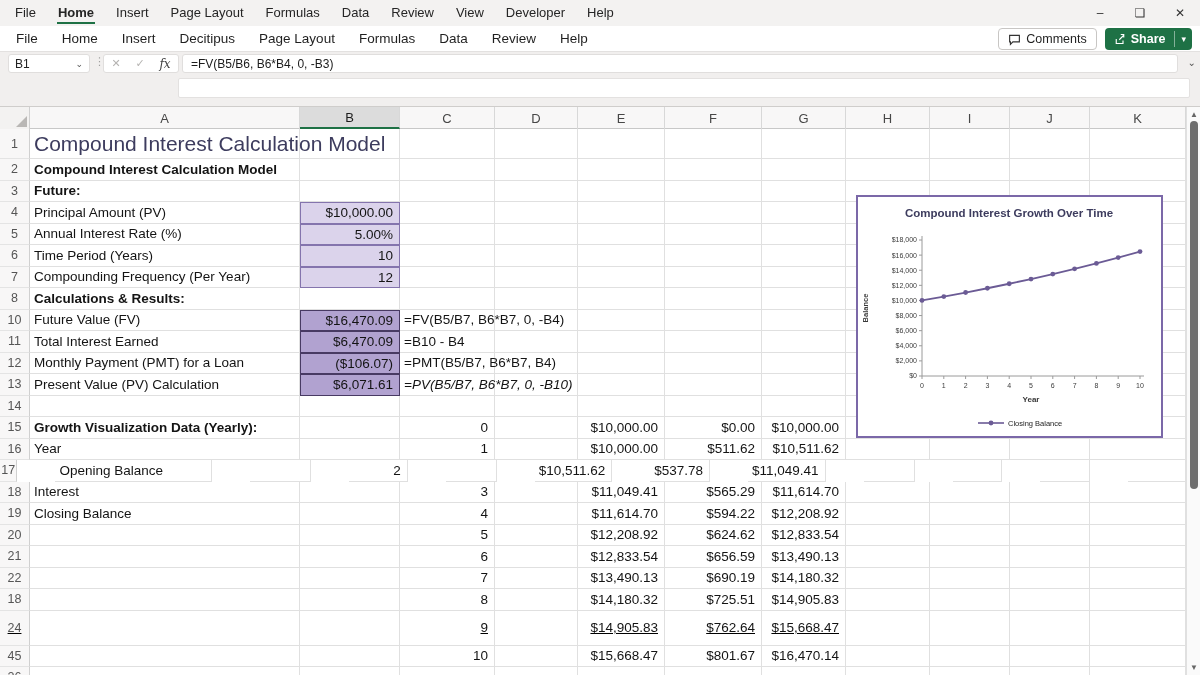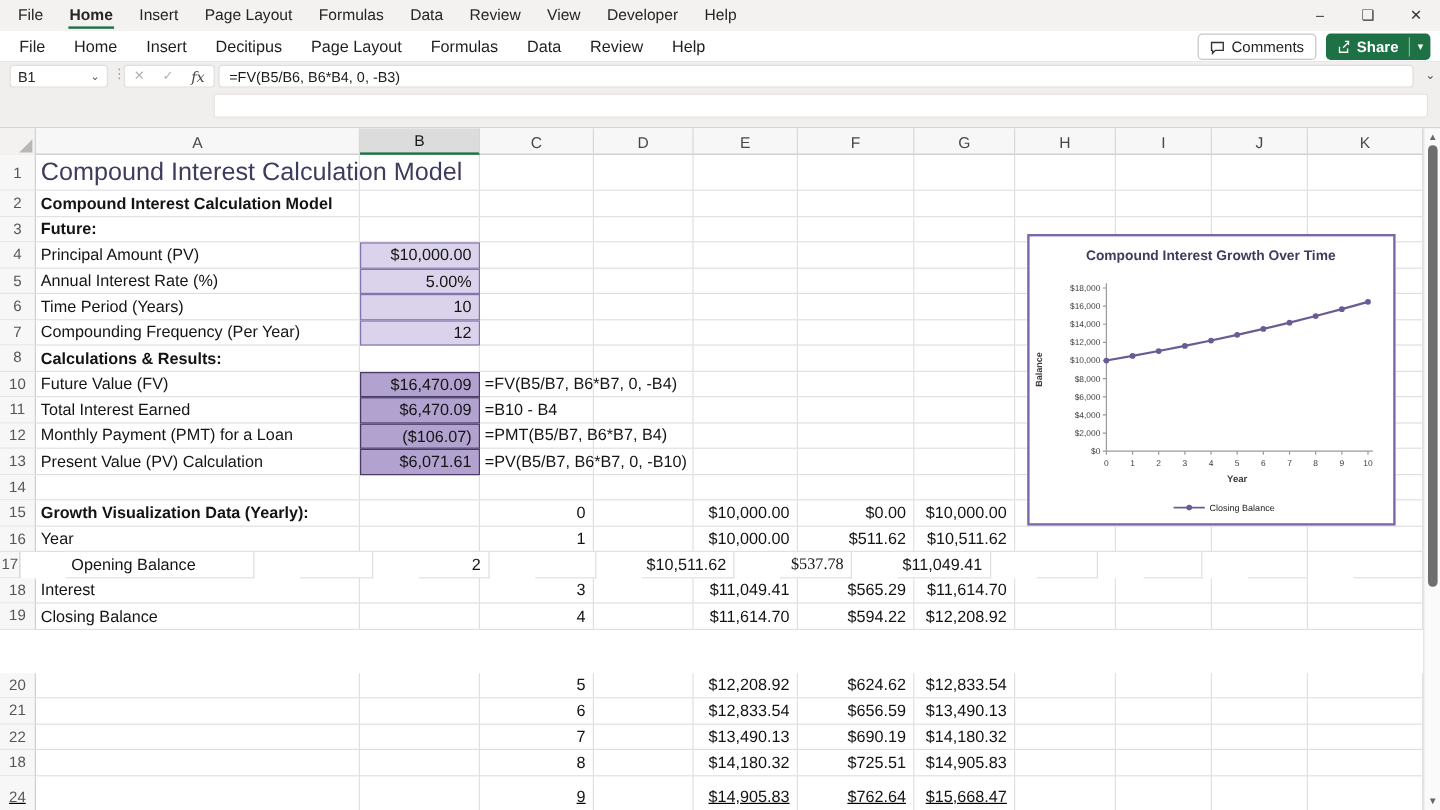--- a/index.html
+++ b/index.html
@@ -325,21 +325,21 @@
         <div class="cell" style="width: 84px;"></div>
         <div class="cell" style="width: 84px;"></div>
         <div class="cell" style="width: 80px;"></div>
         <div class="cell" style="width: 80px;"></div>
         <div class="cell" style="width: 96px;"></div>
       </div>
       <div class="g-row" style="height: 21.5px;">
         <div class="row-num">13</div>
         <div class="cell" style="width: 270px;">Present Value (PV) Calculation</div>
         <div class="cell result-cell num" style="width: 100px;">$6,071.61</div>
-        <div class="cell formula" style="width: 95px;">=PV(B5/B7, B6*B7, 0, -B10)</div>
+        <div class="cell formula" style="width: 95px; font-style: italic;">=PV(B5/B7, B6*B7, 0, -B10)</div>
         <div class="cell" style="width: 83px;"></div>
         <div class="cell" style="width: 87px;"></div>
         <div class="cell" style="width: 97px;"></div>
         <div class="cell" style="width: 84px;"></div>
         <div class="cell" style="width: 84px;"></div>
         <div class="cell" style="width: 80px;"></div>
         <div class="cell" style="width: 80px;"></div>
         <div class="cell" style="width: 96px;"></div>
       </div>
       <div class="g-row" style="height: 21.5px;">
@@ -384,21 +384,21 @@
         <div class="cell" style="width: 80px;"></div>
         <div class="cell" style="width: 96px;"></div>
       </div>
       <div class="g-row" style="height: 21.5px; gap: 38px;">
         <div class="row-num">17</div>
         <div class="cell" style="width: 270px;">Opening Balance</div>
         <div class="cell" style="width: 100px;"></div>
         <div class="cell num" style="width: 95px;">2</div>
         <div class="cell" style="width: 83px;"></div>
         <div class="cell num" style="width: 87px;">$10,511.62</div>
-        <div class="cell num" style="width: 97px; font-family: Liberation Serif, serif;">$537.78</div>
+        <div class="cell num" style="width: 97px;">$537.78</div>
         <div class="cell num" style="width: 84px;">$11,049.41</div>
         <div class="cell" style="width: 84px;"></div>
         <div class="cell" style="width: 80px;"></div>
         <div class="cell" style="width: 80px;"></div>
         <div class="cell" style="width: 96px;"></div>
       </div>
       <div class="g-row" style="height: 21.5px;">
         <div class="row-num">18</div>
         <div class="cell" style="width: 270px;">Interest</div>
         <div class="cell" style="width: 100px;"></div>
@@ -419,21 +419,21 @@
         <div class="cell num" style="width: 95px;">4</div>
         <div class="cell" style="width: 83px;"></div>
         <div class="cell num" style="width: 87px;">$11,614.70</div>
         <div class="cell num" style="width: 97px;">$594.22</div>
         <div class="cell num" style="width: 84px;">$12,208.92</div>
         <div class="cell" style="width: 84px;"></div>
         <div class="cell" style="width: 80px;"></div>
         <div class="cell" style="width: 80px;"></div>
         <div class="cell" style="width: 96px;"></div>
       </div>
-      <div class="g-row" style="height: 21.5px; margin-top: 36px;">
+      <div class="g-row" style="height: 21.5px;">
         <div class="row-num">20</div>
         <div class="cell" style="width: 270px;"></div>
         <div class="cell" style="width: 100px;"></div>
         <div class="cell num" style="width: 95px;">5</div>
         <div class="cell" style="width: 83px;"></div>
         <div class="cell num" style="width: 87px;">$12,208.92</div>
         <div class="cell num" style="width: 97px;">$624.62</div>
         <div class="cell num" style="width: 84px;">$12,833.54</div>
         <div class="cell" style="width: 84px;"></div>
         <div class="cell" style="width: 80px;"></div>

